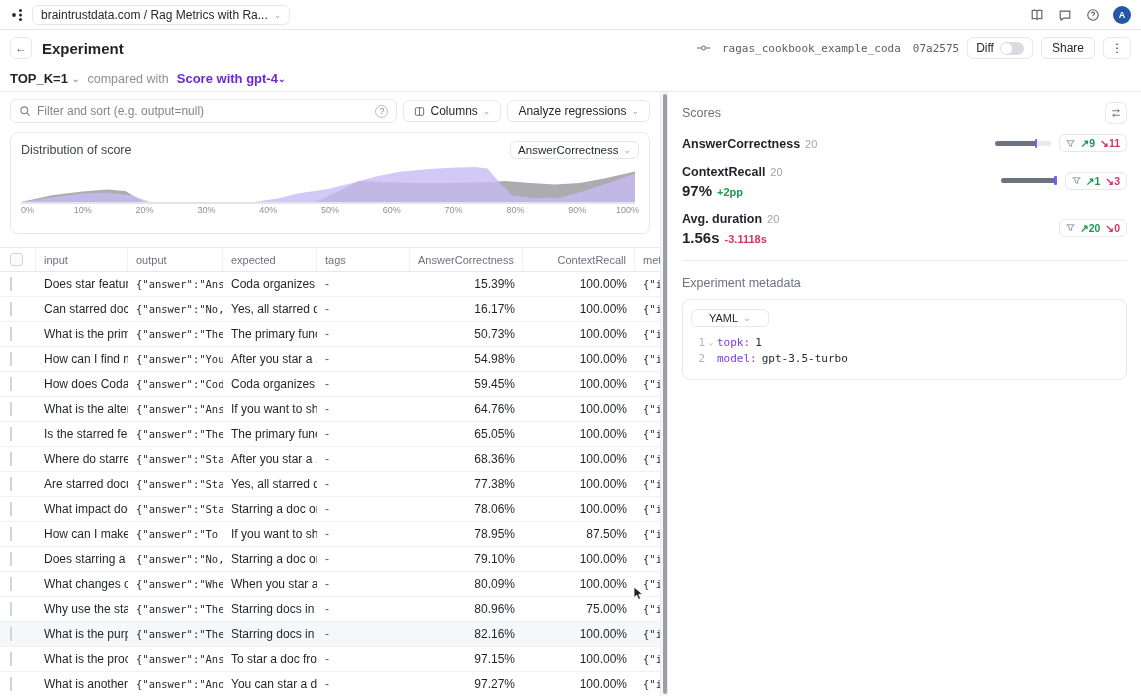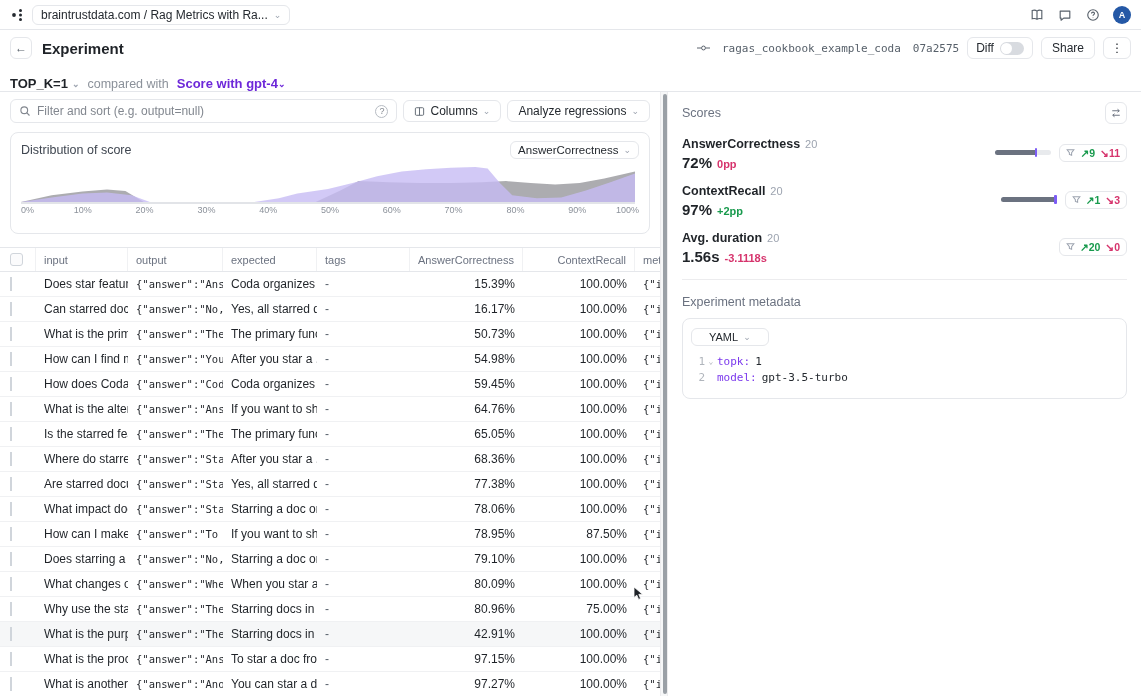--- a/index.html
+++ b/index.html
@@ -31,21 +31,21 @@
   .exp-ref { display:flex; align-items:center; gap:12px; font-size:11px; color:#57606a; }
   .diff-wrap { display:flex; align-items:center; gap:6px; border:1px solid #e5e7eb;
     border-radius:6px; padding:3px 8px; font-size:12px; color:#24292f; }
   .toggle { width:24px; height:13px; background:#d8dbe0; border-radius:8px; position:relative; }
   .toggle .knob { position:absolute; left:1px; top:1px; width:11px; height:11px; border-radius:50%; background:#fff; }
   .btn { border:1px solid #e5e7eb; background:#fff; border-radius:6px; padding:3px 10px;
     font-size:12px; color:#24292f; display:flex; align-items:center; gap:5px; }
   .btn.icon-only { padding:3px 7px; }
 
   
-  .compare-row { height:26px; display:flex; align-items:flex-end; gap:8px; padding:0 10px;
+  .compare-row { height:26px; display:flex; align-items:center; gap:8px; padding:0 10px;
     border-bottom:1px solid #e5e7eb; }
   .exp-name { font-size:13px; font-weight:700; display:flex; align-items:center; gap:4px; }
   .cmp-label { font-size:12.5px; color:#8b919a; }
   .cmp-target { font-size:13px; font-weight:700; color:#6d28d9; display:flex; align-items:center; }
   .chev { font-size:9px; color:#9ca3af; }
 
   
   .main { display:flex; height:604px; }
   .left { width:660px; flex:none; overflow:hidden; }
   .divider { width:8px; flex:none; background:#f6f7f8; border-left:1px solid #ececee;
@@ -430,21 +430,21 @@
     <span class="cell num c-cr">75.00%</span>
     <span class="cell code c-meta">{"id</span>
   </div>
 
   <div class="trow hl">
     <span class="cell" style="padding:0"><span class="cbox"></span></span>
     <span class="cell c-input">What is the purp...</span>
     <span class="cell code c-output">{"answer":"The ...</span>
     <span class="cell c-expected">Starring docs in ...</span>
     <span class="cell tags c-tags">-</span>
-    <span class="cell num c-ac">42.91%</span>
+    <span class="cell num c-ac">82.16%</span>
     <span class="cell num c-cr">100.00%</span>
     <span class="cell code c-meta">{"id</span>
   </div>
 
   <div class="trow">
     <span class="cell" style="padding:0"><span class="cbox"></span></span>
     <span class="cell c-input">What is the proc...</span>
     <span class="cell code c-output">{"answer":"Answ...</span>
     <span class="cell c-expected">To star a doc fro...</span>
     <span class="cell tags c-tags">-</span>
@@ -489,24 +489,20 @@
         <svg width="12" height="12" viewBox="0 0 16 16" fill="none" stroke="#6b7280" stroke-width="1.3">
           <path d="M3 5 h9 M10 3 l2.5 2 L10 7"></path>
             <path d="M13 11 h-9 M6 9 l-2.5 2 L6 13"></path>
         </svg>
       </span>
     </div>
     <div id="score-items">
   <div class="score-item">
     <div class="score-left">
       <div><span class="score-name s-name">AnswerCorrectness</span><span class="score-count s-count">20</span></div>
-      <div class="score-val-row">
-        <span class="score-val s-val">72%</span>
-        <span class="delta s-delta neg">0pp</span>
-      </div>
     </div>
     <div class="score-right">
       <span class="sbar s-bar">
         <span class="fill" style="width: 72%;"></span>
               <span class="mark" style="left: calc(72% - 1px);"></span>
       </span>
       <span class="stat-box">
         <span class="funnel">
           <svg width="9" height="9" viewBox="0 0 16 16" fill="none" stroke="#9ca3af" stroke-width="1.8">
             <path d="M2 3 h12 L10 8.5 V13 L6 11.5 V8.5 Z"></path>

